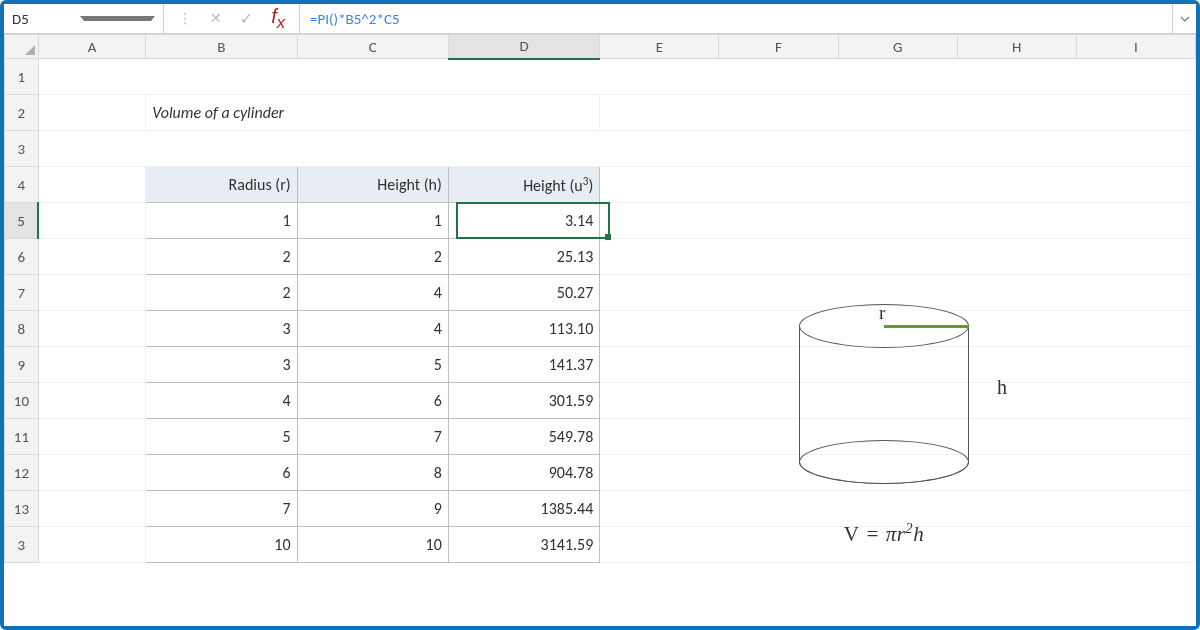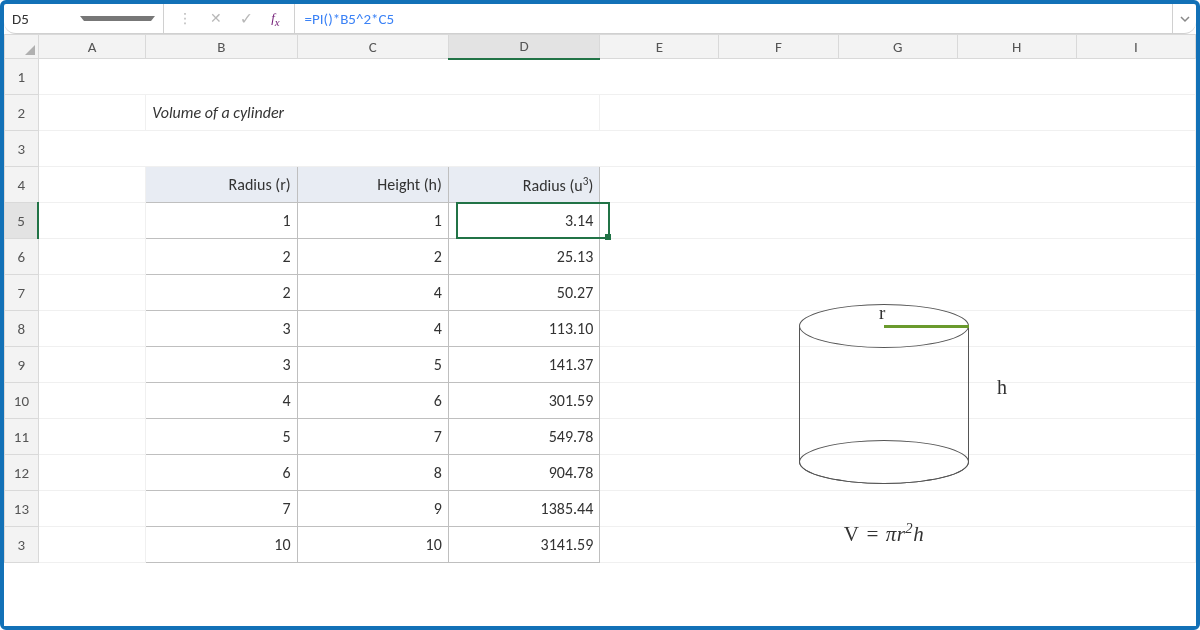--- a/index.html
+++ b/index.html
@@ -19,21 +19,20 @@
     position: relative;
     background: #fff;
   }
   
   .formula-bar {
     display: flex;
     align-items: center;
     height: 30px;
     border-bottom: 1px solid #d0d0d0;
     background: #fff;
-    border-radius: 12px;
   }
   .name-box {
     width: 160px;
     height: 100%;
     display: flex;
     align-items: center;
     padding: 0 8px;
     border-right: 1px solid #d0d0d0;
     position: relative;
   }
@@ -49,21 +48,21 @@
     align-items: center;
     gap: 18px;
     padding: 0 14px;
     border-right: 1px solid #d0d0d0;
     height: 100%;
     color: #b8b8b8;
   }
   .fb-controls .dots { font-size: 14px; color:#b8b8b8; }
   .fb-controls .x { font-size: 14px; }
   .fb-controls .chk { font-size: 16px; }
-  .fb-controls .fx { font-style: italic; font-family: Liberation Serif, serif; color:#701a75; font-size: 13px; }
+  .fb-controls .fx { font-style: italic; font-family: Liberation Sans, sans-serif; color:#b91c1c; font-size: 20px; }
   .formula-text {
     padding: 0 10px;
     color: #3b82f6;
     font-size: 15px;
     flex:1;
   }
   .formula-expand {
     width: 24px;
     display:flex;
     align-items:center;
@@ -294,21 +293,21 @@
         </tr>
         <tr>
           <th>3</th>
           <td colspan="9" style="border-color:#f0f0f0"></td>
         </tr>
         <tr>
           <th>4</th>
           <td style="border-color:#f0f0f0"></td>
           <td class="tbl-header">Radius (r)</td>
           <td class="tbl-header">Height (h)</td>
-          <td class="tbl-header"><span>Radius (u</span><sup>3</sup><span>)</span></td>
+          <td class="tbl-header"><span>Height (u</span><sup>3</sup><span>)</span></td>
           <td colspan="5" style="border-color:#f0f0f0"></td>
         </tr>
 
         <tr>
           <th class="sel-row">5</th>
           <td style="border-color:#f0f0f0"></td>
           <td class="tbl-cell">1</td>
           <td class="tbl-cell">1</td>
           <td class="tbl-cell">3.14</td>
           <td colspan="5" style="border-color:#f0f0f0"></td>

